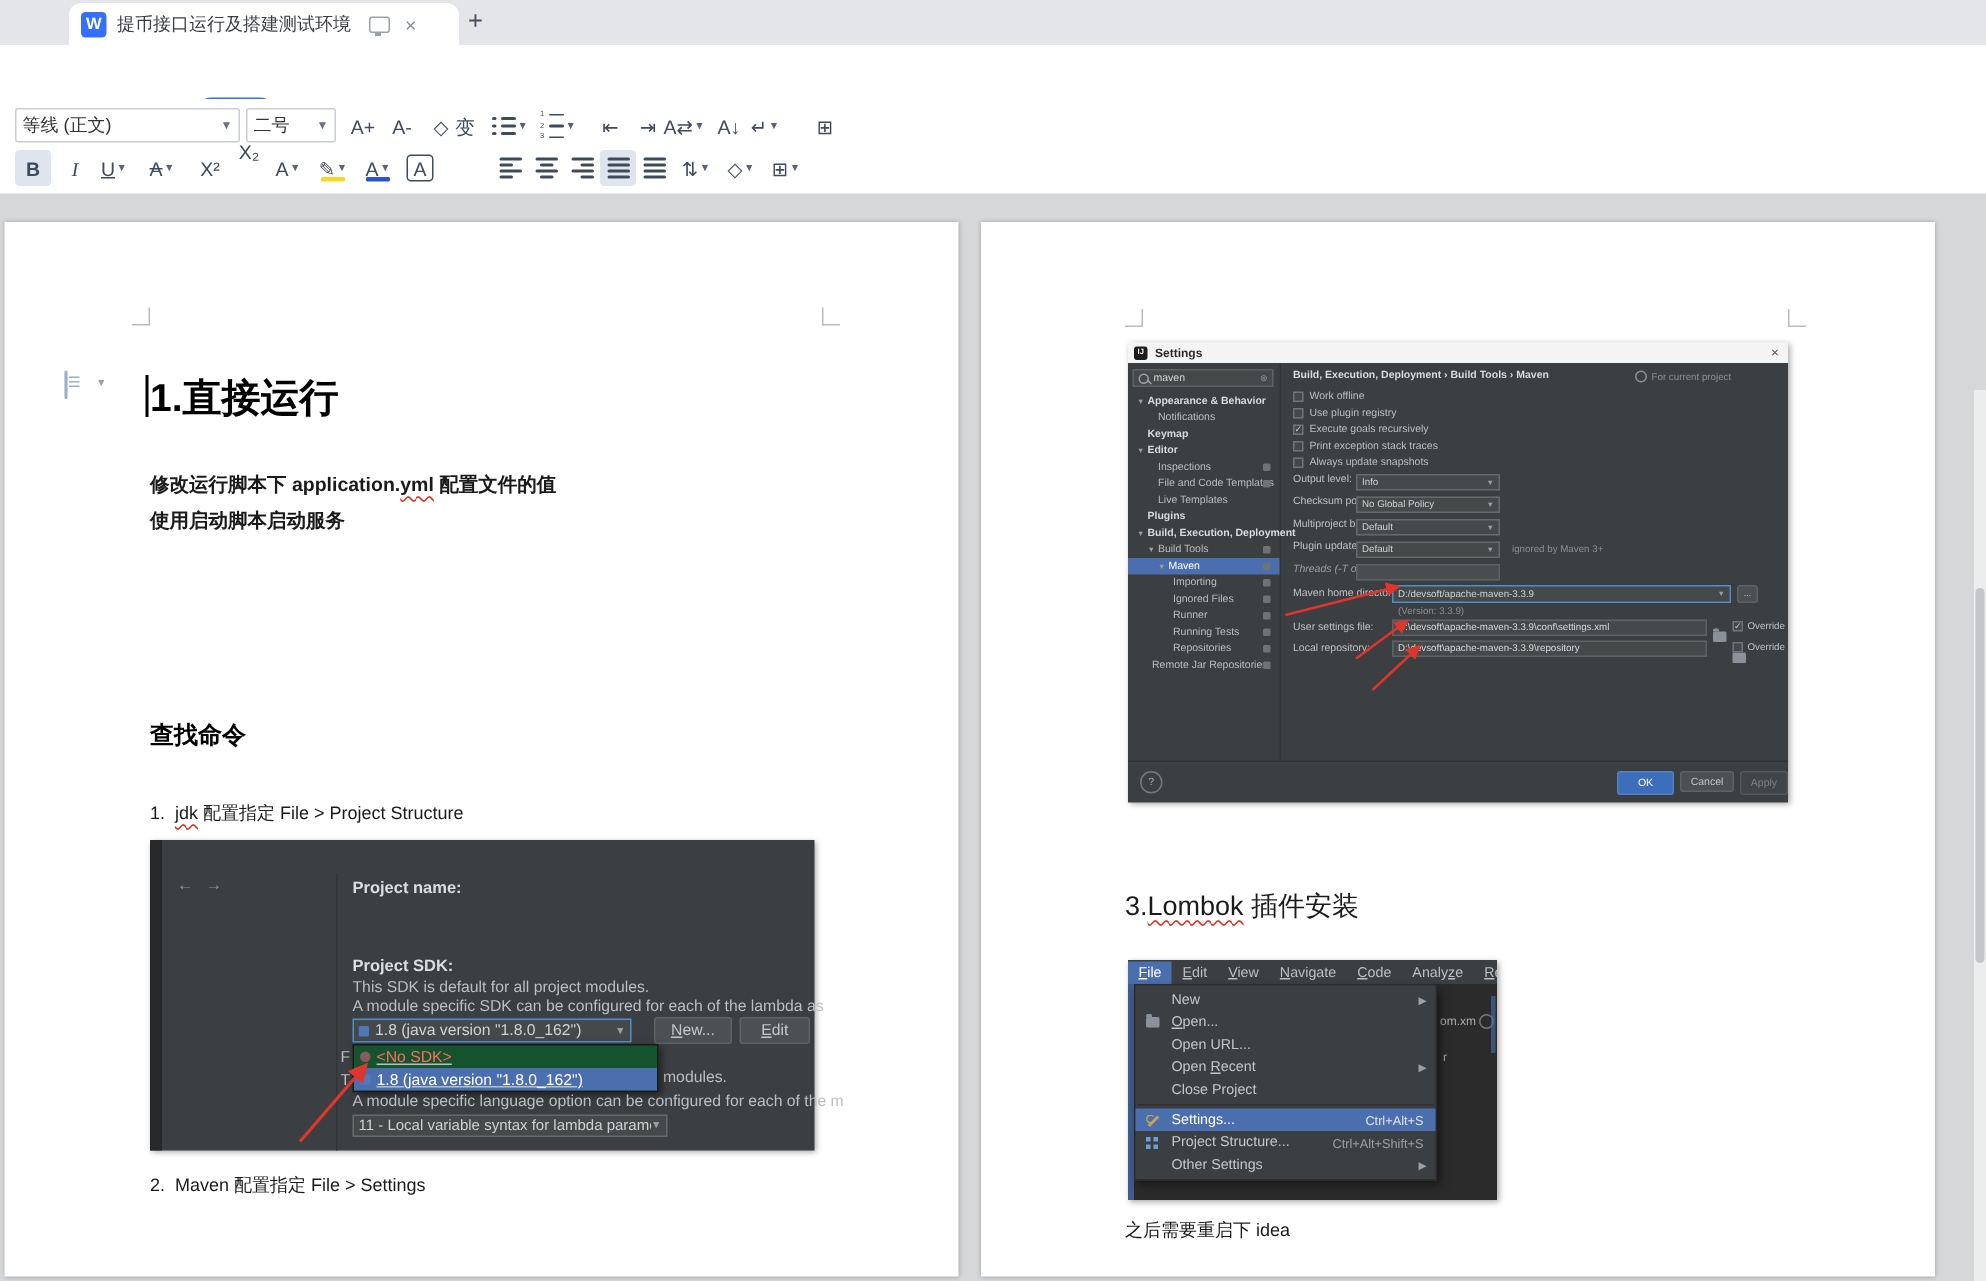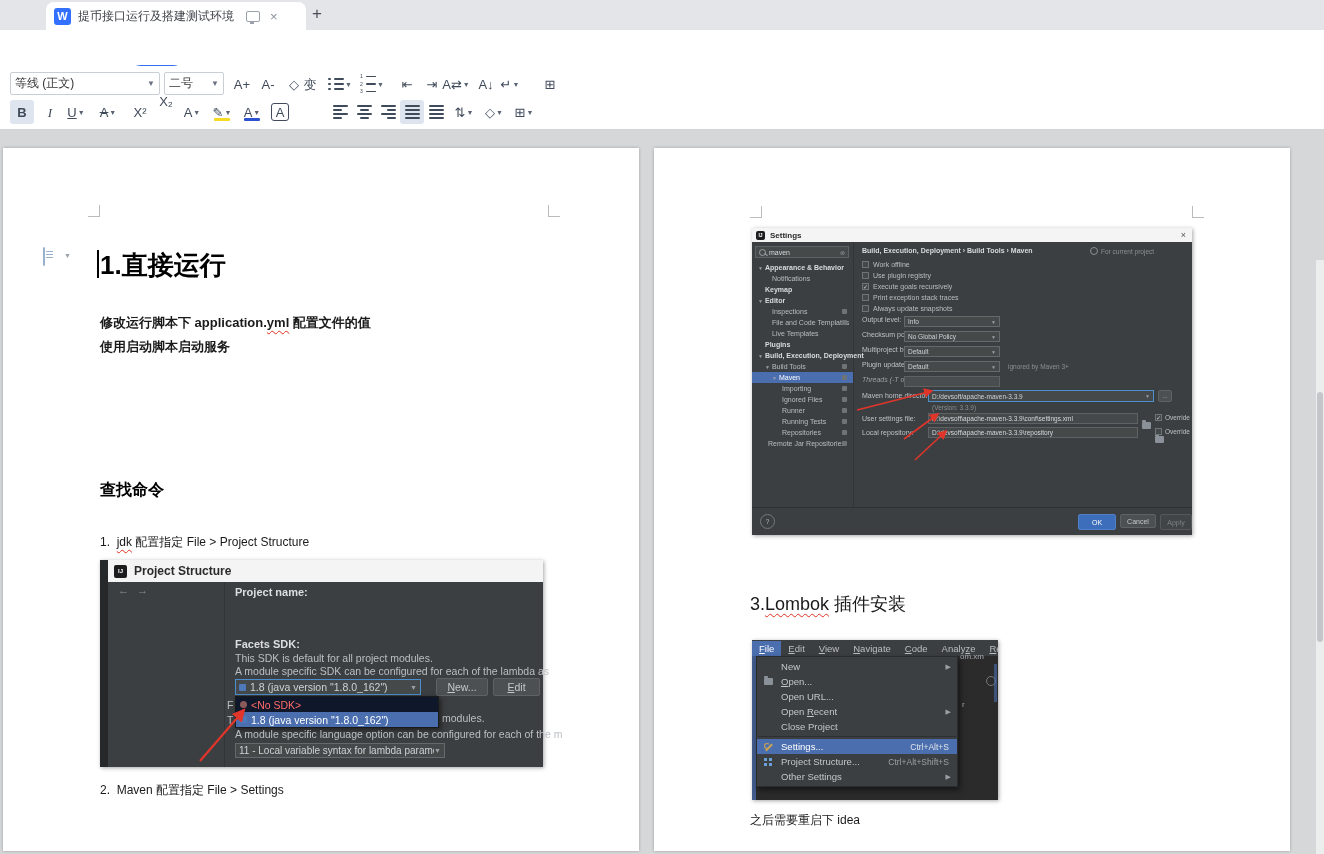--- a/index.html
+++ b/index.html
@@ -405,47 +405,43 @@
       <div class="abs bodytext" style="left:97px;top:166px;"><span>修改运行脚本下 application.</span><span class="sqerr">yml</span><span> 配置文件的值</span></div>
       <div class="abs bodytext" style="left:97px;top:190px;">使用启动脚本启动服务</div>
 
 
       <div class="abs h3" style="left:97px;top:332px;">查找命令</div>
 
       <div class="abs litxt" style="left:97px;top:386px;"><span>1.</span>&nbsp;&nbsp;<span class="sqerr">jdk</span><span> 配置指定 File &gt; Project Structure</span></div>
 
       <div id="shot1" class="ij">
         <div class="abs" style="left:0;top:0;width:8px;height:207px;background:#26282a;"></div>
-        <div class="ijtitle abs" style="left:8px;top:0;width:435px;height:22px;">
-          <span class="ijlogo" style="width:13px;height:13px;font-size:6px;margin:0 7px 0 6px;">IJ</span>
-          <span style="font-size:12px;font-weight:bold;">Project Structure</span>
-        </div>
         <div class="abs" style="left:8px;top:22px;width:117px;height:185px;border-right:1px solid #323537;box-sizing:border-box;">
           <div style="height:16px;display:flex;align-items:center;gap:8px;color:#8a9199;font-size:11px;padding-left:10px;">
             <span>←</span>
             <span>→</span>
           </div>
         </div>
         <div class="abs" style="left:135px;top:26px;font-size:11px;font-weight:bold;color:#dcdfe2;">Project name:</div>
-        <div class="abs" style="left:135px;top:78px;font-size:11px;font-weight:bold;color:#dcdfe2;">Facets SDK:</div>
+        <div class="abs" style="left:135px;top:78px;font-size:11px;font-weight:bold;color:#dcdfe2;">Project SDK:</div>
         <div class="abs" style="left:135px;top:92px;font-size:10.5px;">This SDK is default for all project modules.</div>
         <div class="abs" style="left:135px;top:105px;font-size:10.5px;white-space:nowrap;">A module specific SDK can be configured for each of the lambda as</div>
         <div class="ijsel abs" style="left:135px;top:119px;width:186px;height:16px;border-color:#4c8fce;font-size:10.5px;">
           <span style="display:flex;align-items:center;gap:4px;overflow:hidden;white-space:nowrap;">
               <span class="javasq"></span>
               <span>1.8 (java version "1.8.0_162")</span>
             </span>
             <span class="car" style="font-size:7px;">▼</span>
         </div>
         <div class="ijbtn abs" style="left:336px;top:118px;width:52px;height:18px;font-size:10.5px;"><span class="u">N</span>ew...</div>
         <div class="ijbtn abs" style="left:393px;top:118px;width:47px;height:18px;font-size:10.5px;"><span class="u">E</span>dit</div>
         <div class="abs" style="left:127px;top:139px;font-size:10.5px;">F</div>
         <div class="abs" style="left:127px;top:154px;font-size:10.5px;">T</div>
         <div class="abs" style="left:342px;top:152px;font-size:10.5px;">modules.</div>
-        <div class="abs" style="left:135px;top:136px;width:202px;background:#0f172a;border:1px solid #191a1b;box-shadow:2px 2px 5px rgba(0,0,0,.5);">
+        <div class="abs" style="left:135px;top:136px;width:202px;background:#14532d;border:1px solid #191a1b;box-shadow:2px 2px 5px rgba(0,0,0,.5);text-decoration:underline;">
           <div style="height:15px;display:flex;align-items:center;gap:4px;padding-left:4px;font-size:10.5px;color:#ff6b68;">
             <span style="width:7px;height:7px;border-radius:50%;background:#8a5a5a;display:inline-block;"></span>
             <span>&lt;No SDK&gt;</span>
           </div>
           <div style="height:15px;display:flex;align-items:center;gap:4px;padding-left:4px;font-size:10.5px;background:#4b6eaf;color:#fff;">
             <span class="javasq"></span>
             <span>1.8 (java version "1.8.0_162")</span>
           </div>
         </div>
         <div class="abs" style="left:135px;top:168px;font-size:10.5px;white-space:nowrap;">A module specific language option can be configured for each of the m</div>
@@ -642,21 +638,21 @@
         <div id="fm-bar">
             <span class="mi sel"><span><span class="u">F</span><span>i</span><span>l</span><span>e</span></span></span>
             <span class="mi"><span><span class="u">E</span><span>d</span><span>i</span><span>t</span></span></span>
             <span class="mi"><span><span class="u">V</span><span>i</span><span>e</span><span>w</span></span></span>
             <span class="mi"><span><span class="u">N</span><span>a</span><span>v</span><span>i</span><span>g</span><span>a</span><span>t</span><span>e</span></span></span>
             <span class="mi"><span><span class="u">C</span><span>o</span><span>d</span><span>e</span></span></span>
             <span class="mi"><span><span>A</span><span>n</span><span>a</span><span>l</span><span>y</span><span class="u">z</span><span>e</span></span></span>
             <span class="mi"><span><span class="u">R</span><span>e</span></span></span>
           </div>
         <div class="abs bluestrip" style="left:0;top:16px;width:4px;height:144px;opacity:.75;"></div>
-        <div class="abs" style="left:208px;top:12px;font-size:8px;color:#a9adb2;text-align:center;">om.xm</div>
+        <div class="abs" style="left:208px;top:36px;font-size:8px;color:#a9adb2;text-align:center;">om.xm</div>
         <div class="abs" style="left:234px;top:36px;width:8px;height:8px;border:1px solid #777;border-radius:50%;"></div>
         <div class="abs" style="left:210px;top:60px;font-size:8px;color:#a9adb2;">r</div>
         <div class="abs bluestrip" style="left:242px;top:24px;width:3px;height:38px;opacity:.6;"></div>
         <div id="fm-list">
             <div class="fmrow">
               <span><span>N</span><span>e</span><span>w</span></span>
               <span class="sub">▶</span>
             </div>
             <div class="fmrow">
               <span class="ic minifolder"></span>

